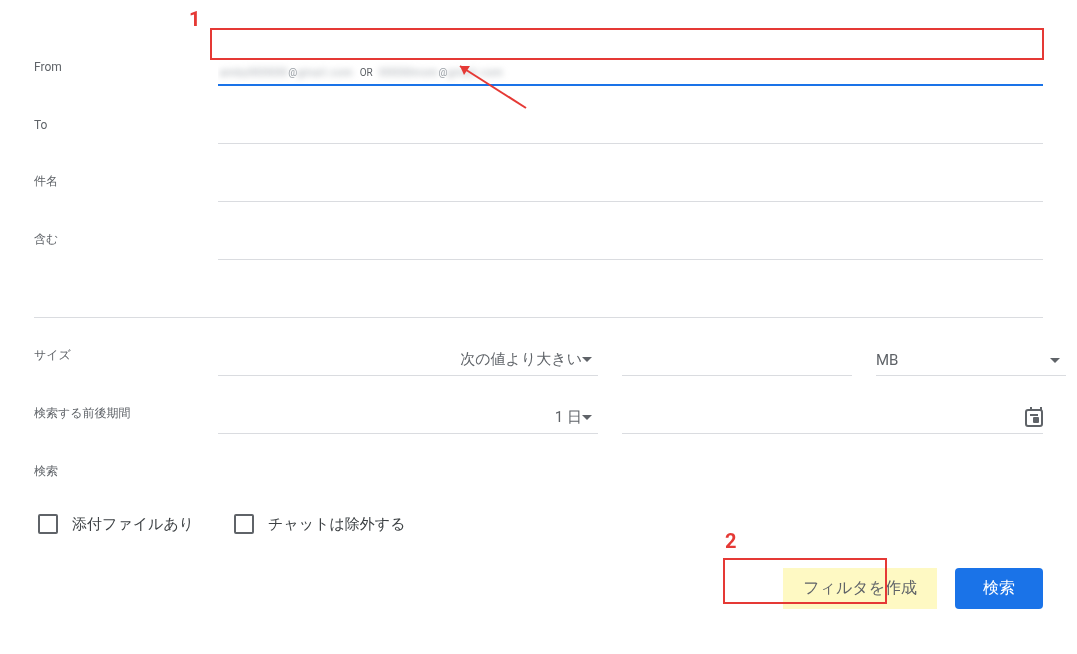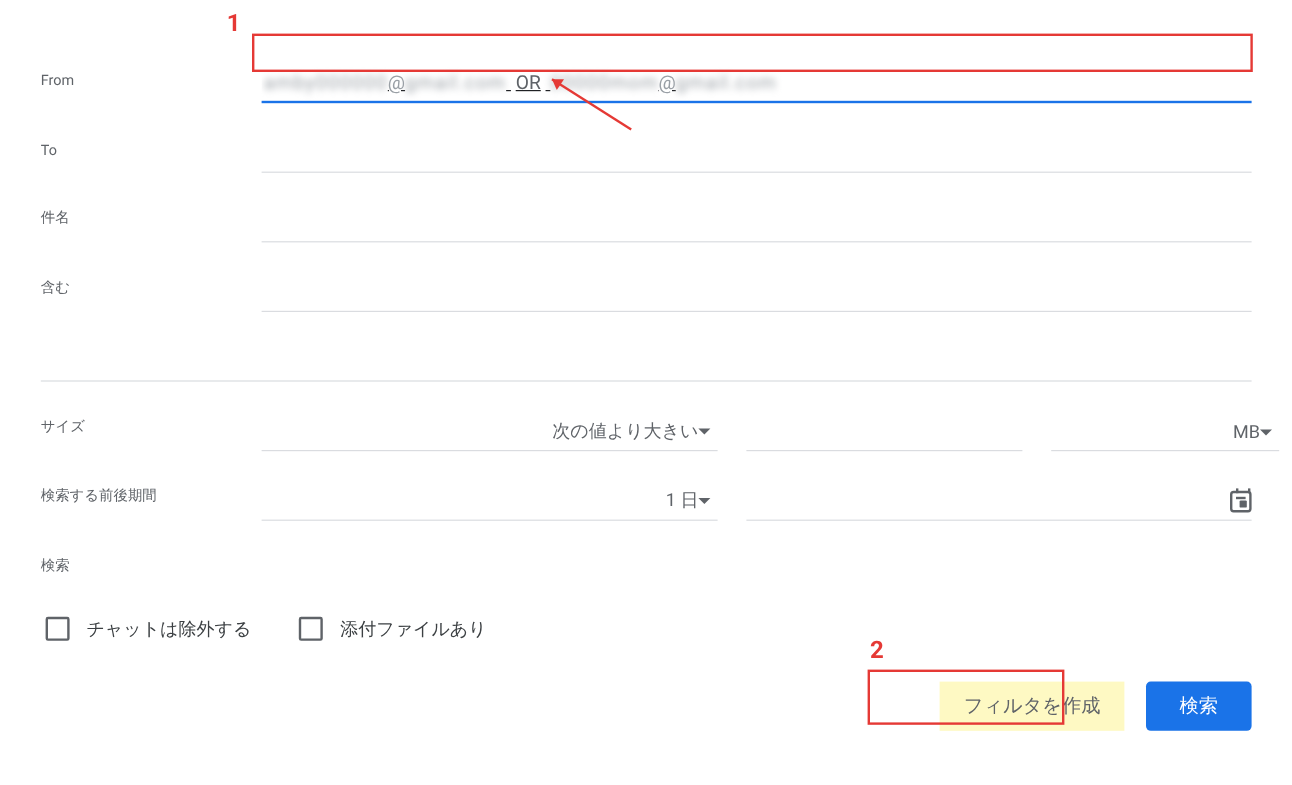--- a/index.html
+++ b/index.html
@@ -165,25 +165,24 @@
     filter: blur(3px);
     color:#9aa0a6;
     letter-spacing:1px;
   }
   .or-seg { margin: 0 4px; color:#5f6368; }
 
   .from-field {
     flex:1;
     border-bottom: 2px solid #1a73e8;
     padding: 6px 2px;
-    font-size:16px;
+    font-size:10px;
     cursor:text;
     white-space:nowrap;
     overflow:hidden;
-    text-decoration:underline;
   }
 </style>
 </head>
 <body>
 
 <div class="form-row">
   <div class="label-col">From</div>
   <div class="field-col">
     <div class="from-field" title="from">
       <span class="blur-seg">amby000000</span><span style="color:#9aa0a6;">@</span><span class="blur-seg">gmail.com</span>
@@ -222,21 +221,21 @@
 
 <div class="form-row size-row">
   <div class="label-col">サイズ</div>
   <div class="field-col">
     <div class="select-wrap">
       <span class="sel-text">次の値より大きい</span>
       <span class="caret"></span>
     </div>
     <input class="amount-input" value="" style="">
     <div class="select-wrap unit-wrap">
-      <span class="sel-text" style="text-align:right;">MB</span>
+      <span class="sel-text" style="text-align:left;">MB</span>
       <span class="caret"></span>
     </div>
   </div>
 </div>
 
 <div class="form-row date-row">
   <div class="label-col">検索する前後期間</div>
   <div class="field-col">
     <div class="select-wrap">
       <span class="sel-text">1 日</span>
@@ -254,25 +253,25 @@
   </div>
 </div>
 
 <div class="form-row search-row">
   <div class="label-col">検索</div>
 </div>
 
 <div class="checkbox-row">
   <label class="cb-item">
     <span class="cb-box"></span>
-    <span class="cb-label">チャットは除外する</span>
+    <span class="cb-label">添付ファイルあり</span>
   </label>
   <label class="cb-item">
     <span class="cb-box"></span>
-    <span class="cb-label">添付ファイルあり</span>
+    <span class="cb-label">チャットは除外する</span>
   </label>
 </div>
 
 <div class="button-row">
   <button class="btn-filter">フィルタを作成</button>
   <button class="btn-search">検索</button>
 </div>
 
 <div class="anno-num" style="left:189px; top:7px;">1</div>
 <div class="anno-box" style="left:210px; top:28px; width:834px; height:32px;"></div>

